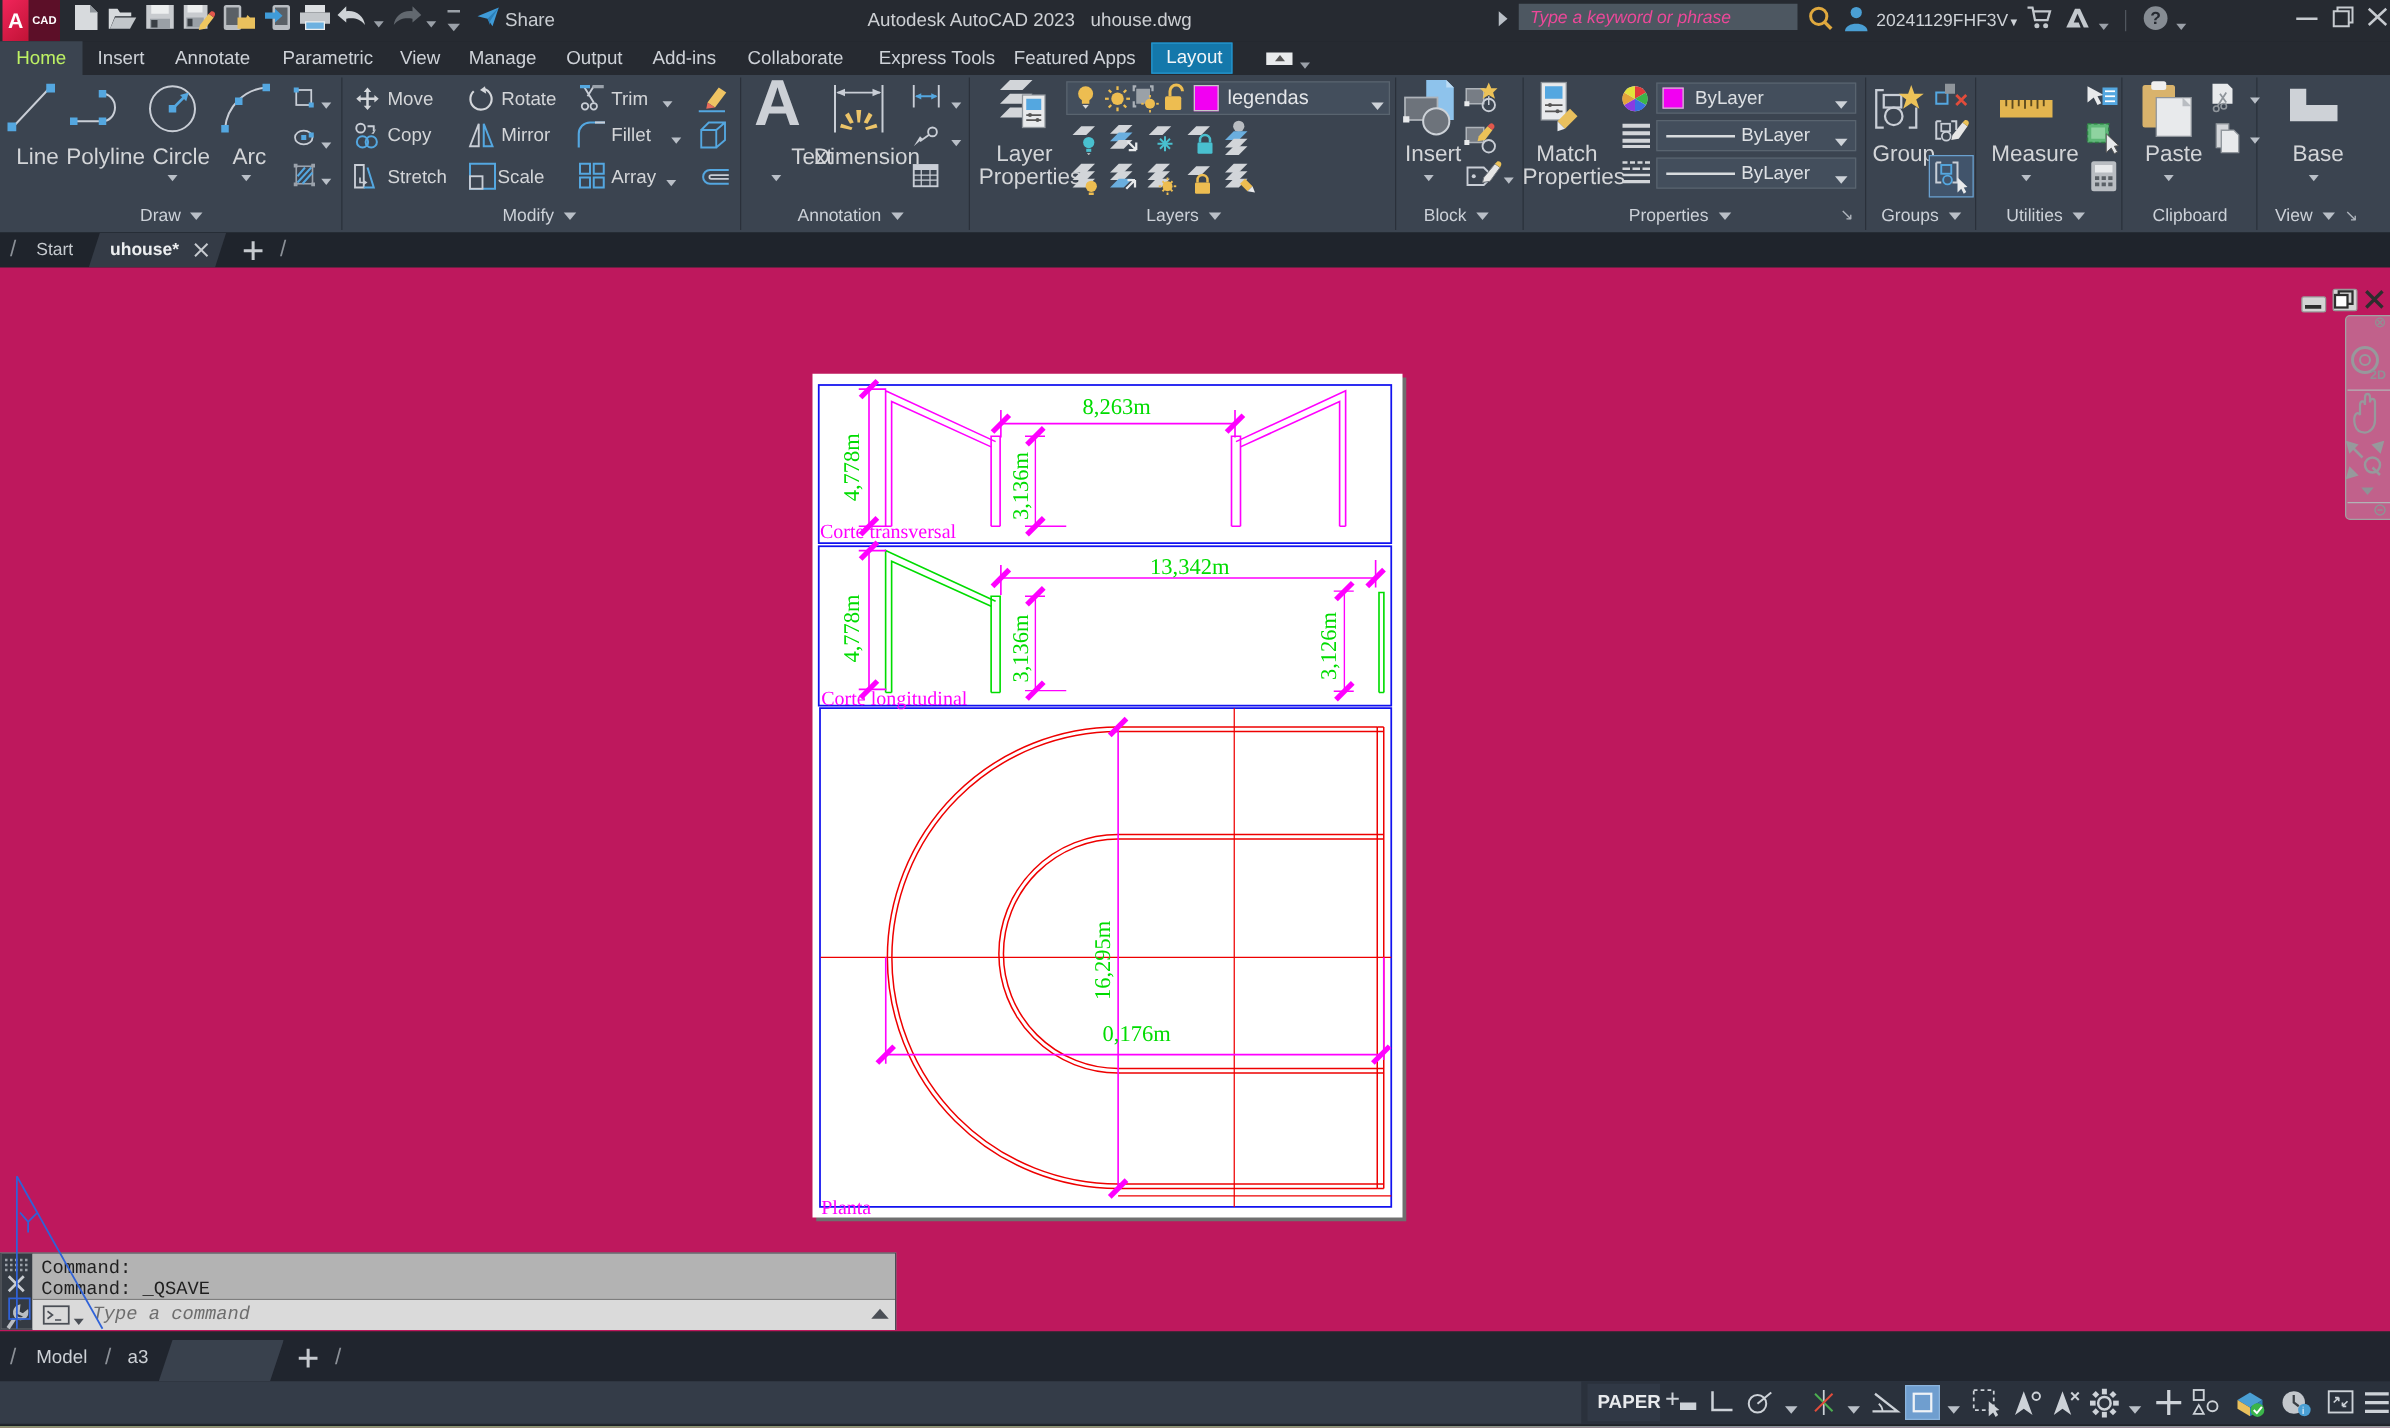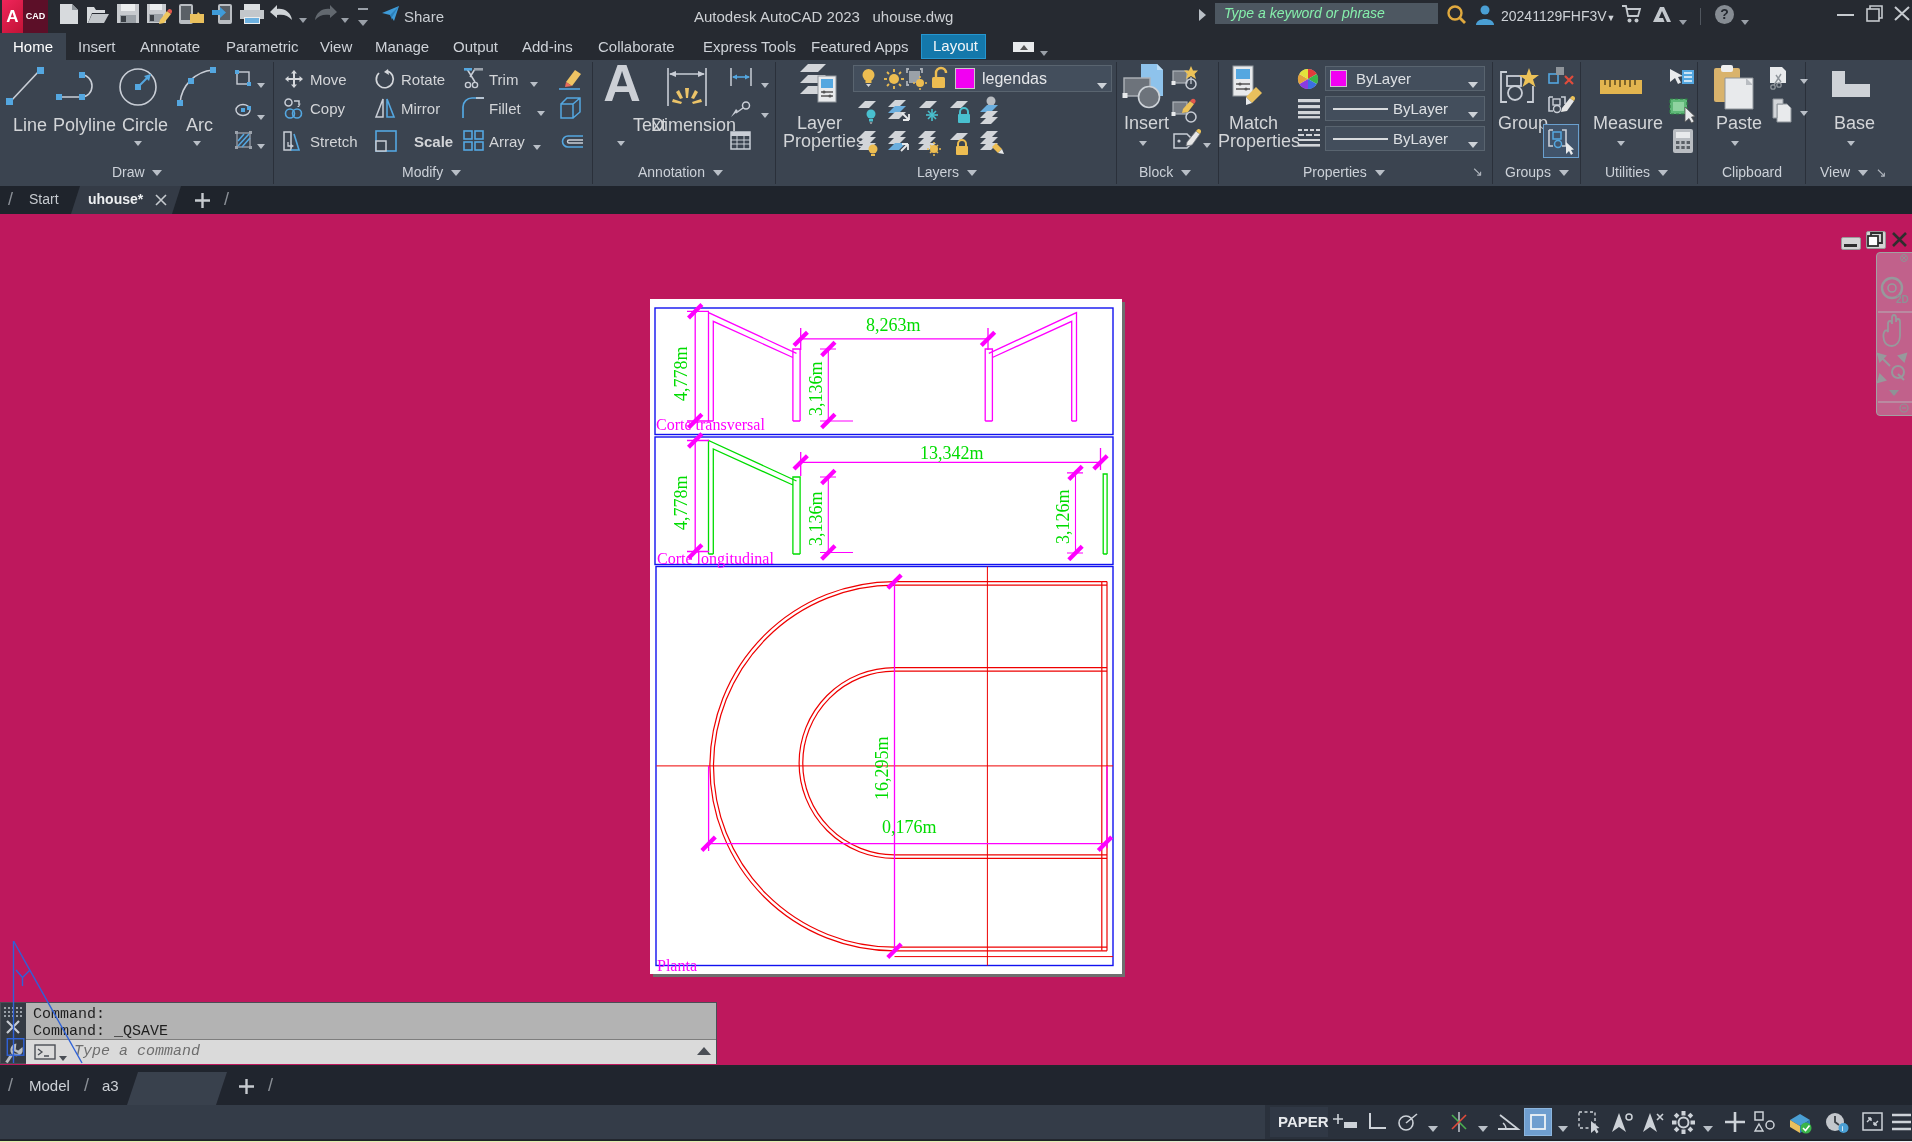--- a/index.html
+++ b/index.html
@@ -79,21 +79,21 @@
   <div class="abs" style="left:358px;top:13px;"><div class="dd" style="border-top-color:#9aa0a8;border-left-width:5px;border-right-width:5px;border-top-width:6px;"></div></div>
   <svg class="abs" style="left:381px;top:5px;" width="19" height="17" viewBox="0 0 19 17">
     <path d="M1 8 L18 1 L13 16 L9 10 Z" fill="#3f9bd8"></path>
       <path d="M9 10 L18 1 L11 12 L11 15 Z" fill="#2c7fb8"></path>
   </svg>
   <div class="abs" style="left:404px;top:0;height:33px;line-height:33px;font-size:15px;color:#c9cdd2;">Share</div>
   <div class="abs" style="left:694px;top:0;height:33px;line-height:33px;font-size:15px;color:#cdd0d4;">Autodesk AutoCAD 2023&nbsp;&nbsp;&nbsp;uhouse.dwg</div>
 
   <div class="abs" style="left:1199px;top:9px;width:0;height:0;border-top:6px solid transparent;border-bottom:6px solid transparent;border-left:7px solid #b9bfc6;"></div>
   <div class="abs" style="left:1215px;top:3px;width:223px;height:21px;background:#4d5761;"></div>
-  <div class="abs" style="left:1224px;top:3px;height:21px;line-height:21px;font-style:italic;font-size:14px;color:#86efac;">Type a keyword or phrase</div>
+  <div class="abs" style="left:1224px;top:3px;height:21px;line-height:21px;font-style:italic;font-size:14px;color:#ec4899;">Type a keyword or phrase</div>
   <svg class="abs" style="left:1446px;top:4px;" width="21" height="21" viewBox="0 0 21 21">
     <circle cx="9" cy="9" r="6.5" fill="none" stroke="#e0a93e" stroke-width="2.4"></circle>
       <line x1="13.5" y1="13.5" x2="19" y2="19" stroke="#e0a93e" stroke-width="2.8"></line>
   </svg>
   <svg class="abs" style="left:1475px;top:4px;" width="20" height="21" viewBox="0 0 20 21">
     <circle cx="10" cy="6" r="4.5" fill="#4a9fd4"></circle>
       <path d="M1 21 C1 13 19 13 19 21 Z" fill="#4a9fd4"></path>
   </svg>
   <div class="abs" style="left:1501px;top:0;height:33px;line-height:33px;font-size:14px;color:#ced2d7;">20241129FHF3V<span style="font-size:9px;">▼</span></div>
   <svg class="abs" style="left:1621px;top:5px;" width="22" height="19" viewBox="0 0 22 19">
@@ -112,21 +112,21 @@
   <svg class="abs" style="left:1866px;top:5px;" width="17" height="17" viewBox="0 0 17 17">
     <rect x="1" y="4" width="12" height="12" fill="none" stroke="#c6cacf" stroke-width="1.6"></rect>
       <path d="M4 4 L4 1 L16 1 L16 13 L13 13" fill="none" stroke="#c6cacf" stroke-width="1.6"></path>
   </svg>
   <svg class="abs" style="left:1894px;top:5px;" width="16" height="17" viewBox="0 0 16 17">
     <path d="M1 2 L15 15 M15 2 L1 15" stroke="#c6cacf" stroke-width="2"></path>
   </svg>
 </div>
 <div id="menubar">
   <div class="abs" style="left:0;top:0;width:66px;height:27px;background:#3b4450;"></div>
-  <div class="mtab" style="left:13px;color:#ffffff;">Home</div>
+  <div class="mtab" style="left:13px;color:#bef264;">Home</div>
   <div class="mtab" style="left:78px;">Insert</div>
   <div class="mtab" style="left:140px;">Annotate</div>
   <div class="mtab" style="left:226px;">Parametric</div>
   <div class="mtab" style="left:320px;">View</div>
   <div class="mtab" style="left:375px;">Manage</div>
   <div class="mtab" style="left:453px;">Output</div>
   <div class="mtab" style="left:522px;">Add-ins</div>
   <div class="mtab" style="left:598px;">Collaborate</div>
   <div class="mtab" style="left:703px;">Express Tools</div>
   <div class="mtab" style="left:811px;">Featured Apps</div>
@@ -258,21 +258,21 @@
     <path d="M1 2 L8 2 L8 20 L1 20 Z" fill="none" stroke="#c9ced6" stroke-width="1.5"></path>
     <path d="M11 4 L16 20 L8 20" fill="none" stroke="#54a7e0" stroke-width="1.6"></path>
     <path d="M5 12 L5 16 L9 16" fill="none" stroke="#c9ced6" stroke-width="1.3"></path>
       <path d="M8 14 L11 16 L8 18 Z" fill="#c9ced6"></path>
   </svg>
   <div class="rowlbl" style="left:310px;top:133px;">Stretch</div>
   <svg class="abs" style="left:375px;top:130px;" width="22" height="22" viewBox="0 0 22 22">
     <rect x="1" y="1" width="20" height="20" fill="none" stroke="#54a7e0" stroke-width="1.6"></rect>
     <rect x="1" y="11" width="10" height="10" fill="#3b4450" stroke="#c9ced6" stroke-width="1.5"></rect>
   </svg>
-  <div class="rowlbl" style="left:414px;top:133px;font-weight:bold;">Scale</div>
+  <div class="rowlbl" style="left:398px;top:133px;">Scale</div>
   <svg class="abs" style="left:463px;top:130px;" width="21" height="21" viewBox="0 0 21 21">
     <rect x="1" y="1" width="8" height="8" fill="none" stroke="#54a7e0" stroke-width="1.6"></rect>
     <rect x="12" y="1" width="8" height="8" fill="none" stroke="#54a7e0" stroke-width="1.6"></rect>
     <rect x="1" y="12" width="8" height="8" fill="none" stroke="#54a7e0" stroke-width="1.6"></rect>
     <rect x="12" y="12" width="8" height="8" fill="none" stroke="#54a7e0" stroke-width="1.6"></rect>
   </svg>
   <div class="rowlbl" style="left:489px;top:133px;">Array</div>
   <div class="abs" style="left:533px;top:138px;"><span class="dd" style="border-left-width:4px;border-right-width:4px;border-top-width:5px;"></span></div>
   <svg class="abs" style="left:558px;top:132px;" width="26" height="18" viewBox="0 0 26 18">
     <path d="M25 4 L10 4 A 5.5 5.5 0 0 0 10 15 L25 15" fill="none" stroke="#54a7e0" stroke-width="1.6"></path>

